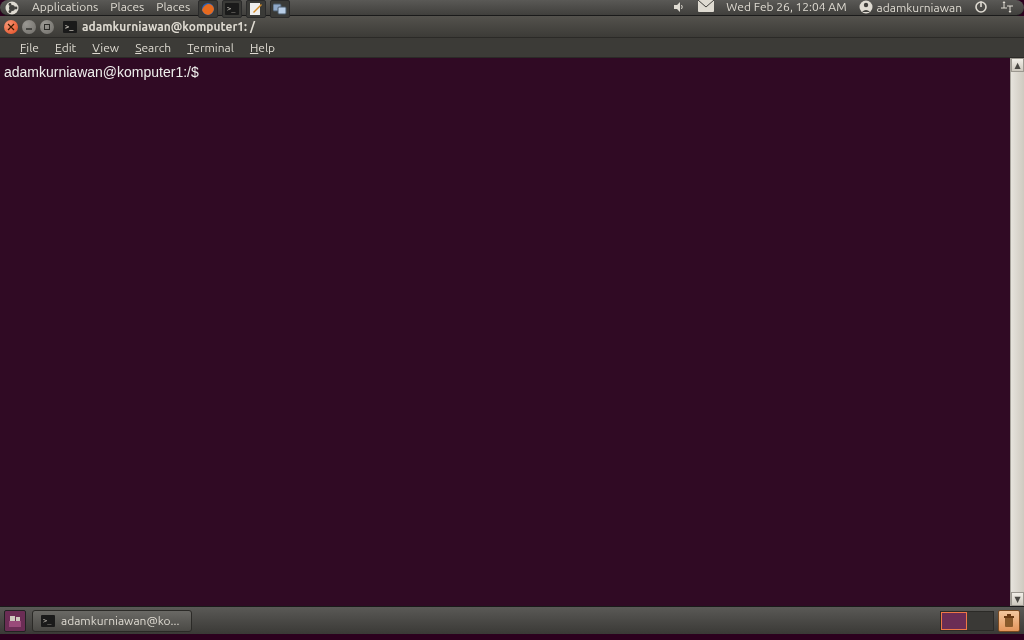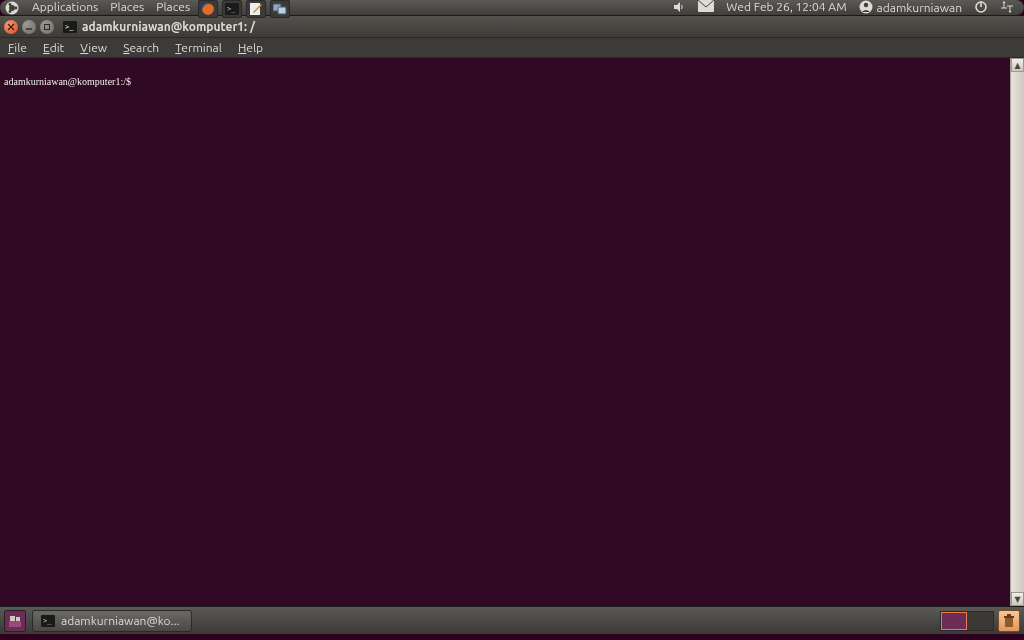--- a/index.html
+++ b/index.html
@@ -54,40 +54,40 @@
   .title-bar .app-icon { width: 16px; height: 16px; margin: 0 4px; display:inline-flex; align-items:center; justify-content:center; }
 
   
   .menu-bar {
     height: 20px;
     background: #3c3b37;
     display: flex;
     align-items: center;
     color: #dfdbd2;
     font-size: 12px;
-    padding: 0 0;
+    padding: 0 12px;
     gap: 0;
     border-bottom: 1px solid #2b2a27;
   }
   .menu-bar .m { padding: 1px 8px; cursor: pointer; }
   .menu-bar .m .u { text-decoration: underline; }
 
   
   .terminal-wrap {
     position: relative;
     height: calc(640px - 22px - 22px - 20px - 28px);
     background: #300a24;
     display: flex;
   }
   .terminal {
     flex: 1;
     color: #eeeeec;
-    font-family: Liberation Serif, serif;
-    font-size: 10px;
-    padding: 18px 4px;
+    font-family: Liberation Sans, sans-serif;
+    font-size: 14px;
+    padding: 6px 4px;
     white-space: pre;
   }
   .scrollbar {
     width: 14px;
     background: linear-gradient(to right, #e6e3dc, #cfcac0);
     border-left: 1px solid #a6a29a;
     position: relative;
   }
   .scroll-btn {
     position: absolute; left: 0; right: 0; height: 14px;

